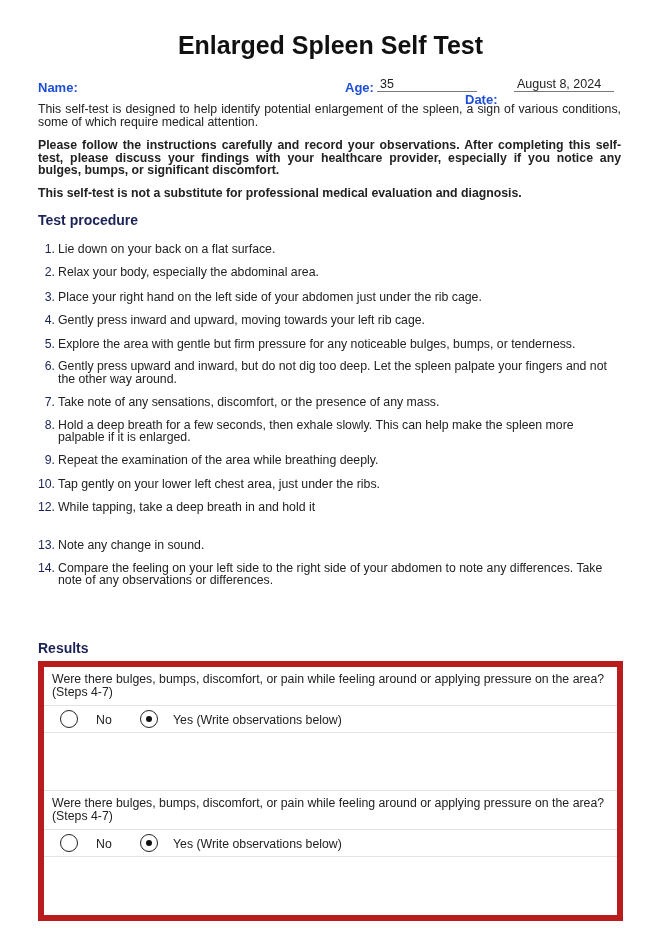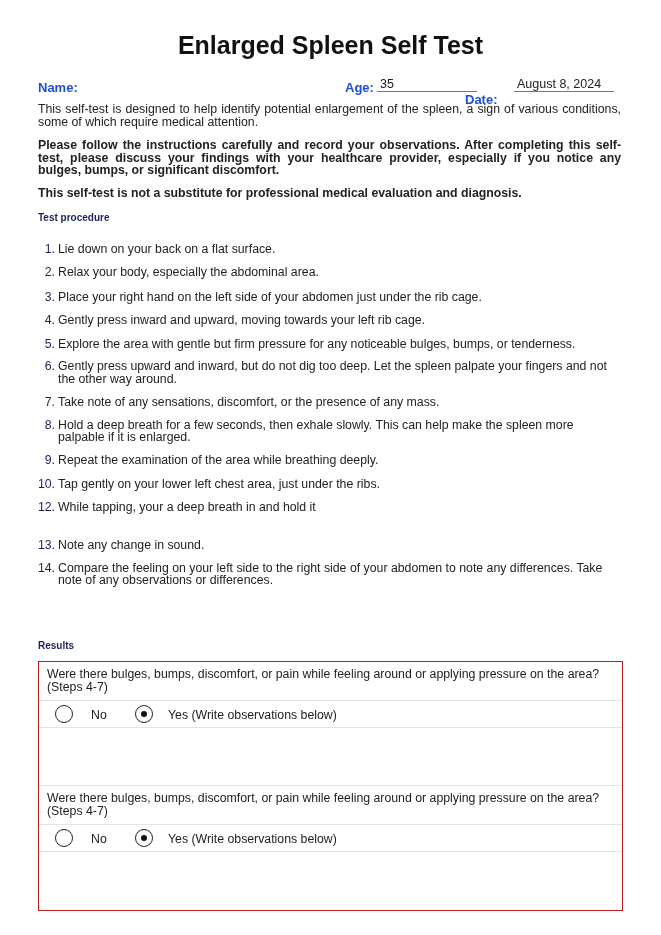--- a/index.html
+++ b/index.html
@@ -19,34 +19,34 @@
   .info-line {
     position: absolute; top: 0; height: 15px; border-bottom: 1px solid #777;
     font-size: 12.5px; padding-left: 3px; box-sizing: border-box; color: #222;
   }
   .para {
     position: absolute; left: 38px; width: 583px; font-size: 12.3px;
     line-height: 12.5px; text-align: justify; margin: 0;
   }
   .para.bold { font-weight: bold; }
   .section-heading {
-    position: absolute; left: 38px; font-size: 10px; font-weight: bold;
+    position: absolute; left: 38px; font-size: 14px; font-weight: bold;
     color: #1b2356; margin: 0;
   }
   .steps { position: absolute; left: 30px; top: 243px; width: 590px; margin: 0; padding: 0; list-style: none; }
   .step {
     position: relative; font-size: 12.3px; line-height: 12.5px;
     padding-left: 28px; margin: 0;
   }
   .step-num {
     position: absolute; left: 0; width: 25px; text-align: right; color: #1b2356;
   }
   .results-table {
     position: absolute; left: 38px; top: 661px; width: 585px;
-    border: 1px solid #b91c1c; box-sizing: border-box;
+    border: 6px solid #b91c1c; box-sizing: border-box;
   }
   .q-cell {
     padding: 6px 8px 7px 8px; font-size: 12.3px; line-height: 12.5px;
     border-bottom: 1px solid #e3e3e3; height: 39px; box-sizing: border-box;
   }
   .opt-row {
     height: 27px; border-bottom: 1px solid #e3e3e3; position: relative;
     font-size: 12.3px; box-sizing: border-box;
   }
   .radio {
@@ -90,21 +90,21 @@
   <li class="step" style="margin-bottom:10.5px;"><span class="step-num">1.</span><span>Lie down on your back on a flat surface.</span></li>
   <li class="step" style="margin-bottom:12px;"><span class="step-num">2.</span><span>Relax your body, especially the abdominal area.</span></li>
   <li class="step" style="margin-bottom:11px;"><span class="step-num">3.</span><span>Place your right hand on the left side of your abdomen just under the rib cage.</span></li>
   <li class="step" style="margin-bottom:11px;"><span class="step-num">4.</span><span>Gently press inward and upward, moving towards your left rib cage.</span></li>
   <li class="step" style="margin-bottom:10px;"><span class="step-num">5.</span><span>Explore the area with gentle but firm pressure for any noticeable bulges, bumps, or tenderness.</span></li>
   <li class="step" style="margin-bottom:10.5px;"><span class="step-num">6.</span><span>Gently press upward and inward, but do not dig too deep. Let the spleen palpate your fingers and not the other way around.</span></li>
   <li class="step" style="margin-bottom:10.5px;"><span class="step-num">7.</span><span>Take note of any sensations, discomfort, or the presence of any mass.</span></li>
   <li class="step" style="margin-bottom:10.5px;"><span class="step-num">8.</span><span>Hold a deep breath for a few seconds, then exhale slowly. This can help make the spleen more palpable if it is enlarged.</span></li>
   <li class="step" style="margin-bottom:11px;"><span class="step-num">9.</span><span>Repeat the examination of the area while breathing deeply.</span></li>
   <li class="step" style="margin-bottom:11px;"><span class="step-num">10.</span><span>Tap gently on your lower left chest area, just under the ribs.</span></li>
-  <li class="step" style="margin-bottom:11px;"><span class="step-num">12.</span><span>While tapping, your a deep breath in and hold it</span></li>
+  <li class="step" style="margin-bottom:11px;"><span class="step-num">12.</span><span>While tapping, take a deep breath in and hold it</span></li>
   <li class="step" style="margin-bottom:10.5px;margin-top:25px;"><span class="step-num">13.</span><span>Note any change in sound.</span></li>
   <li class="step"><span class="step-num">14.</span><span>Compare the feeling on your left side to the right side of your abdomen to note any differences. Take note of any observations or differences.</span></li>
 </ol>
 
 <h2 class="section-heading" style="top:616px;margin-top:24px;">Results</h2>
 
 <div class="results-table">
   <div class="q-cell">Were there bulges, bumps, discomfort, or pain while feeling around or applying pressure on the area? (Steps 4-7)</div>
   <div class="opt-row">
     <span class="radio" style="left:16px;"></span>

